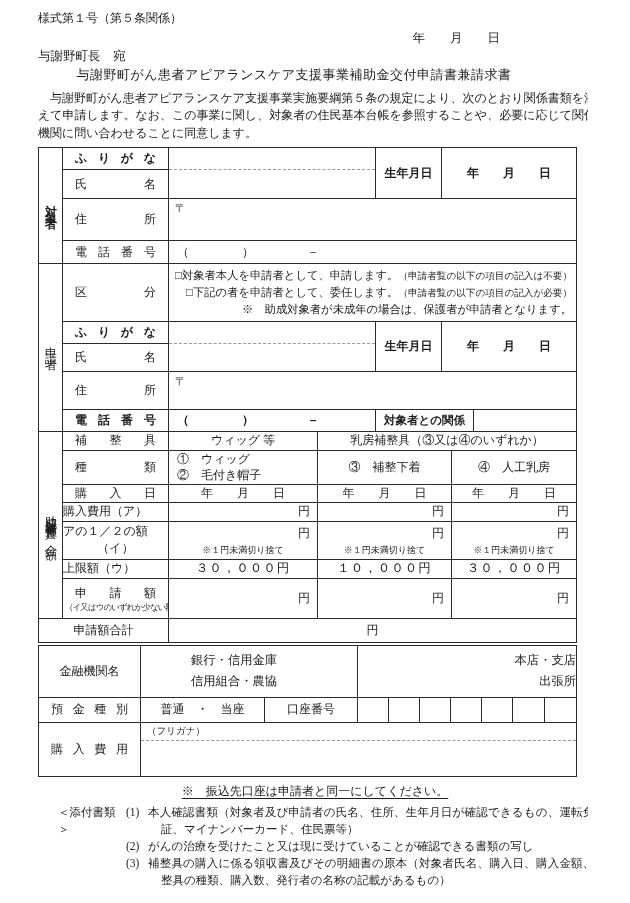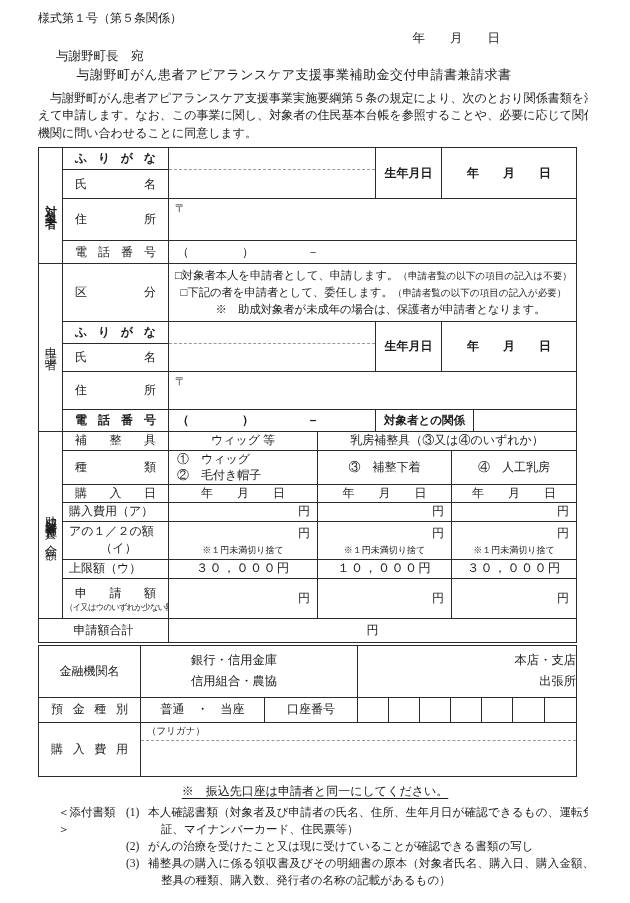--- a/index.html
+++ b/index.html
@@ -4,52 +4,52 @@
 <style>
   * { box-sizing: border-box; margin: 0; padding: 0; }
   html,body { background:#ffffff; }
   .page {
     width: 588px; height: 903px; background:#fff; position: relative; overflow: hidden;
     font-family: "Liberation Serif", "DejaVu Serif", serif;
     color:#1c1c1c;
   }
   .form-code { padding: 10px 0 0 38px; font-size: 12px; }
   .date-line { text-align: right; padding-right: 88px; font-size: 12.5px; margin-top: 3px; }
-  .addressee { padding-left: 56px; font-size: 12.5px; margin-top: 1px; }
+  .addressee { padding-left: 38px; font-size: 12.5px; margin-top: 1px; }
   .doc-title { text-align: center; font-size: 13px; margin-top: 1px; letter-spacing: 0.5px; }
   .intro { width: 558px; margin: 6px 0 5px 38px; font-size: 12px; line-height: 1.45; text-align: justify; }
 
   table { border-collapse: collapse; table-layout: fixed; margin-left: 38px; }
   td { border: 1px solid #2b2b2b; padding: 0; font-size: 12px; overflow: hidden; vertical-align: middle; }
   table.tblA, table.tblB { width: 538px; border: 1.5px solid #262626; }
   table.tblB { margin-top: -1.5px; }
   table.bank { width: 538px; border: 1.5px solid #262626; margin-top: 2px; }
 
   .vcell { text-align: center; }
   .vtext { writing-mode: vertical-rl; text-orientation: upright; display: inline-block; letter-spacing: 6px; font-size: 12px; }
   .vtext.long { letter-spacing: 2px; }
 
   .jlabel { text-align: justify; text-align-last: justify; padding: 0 12px; }
   .clabel { text-align: center; }
-  .llabel { text-align: left; padding-left: 6px; }
+  .llabel { text-align: left; }
 
   tr.h22 td { height: 22px; font-weight: bold; } tr.h29 td { height: 29px; } tr.h42 td { height: 42px; }
   tr.h23 td { height: 23px; } tr.h56 td { height: 56px; } tr.h28 td { height: 28px; }
   tr.h38 td { height: 38px; } tr.h19 td { height: 19px; } tr.h34 td { height: 34px; }
   tr.h17 td { height: 17px; } tr.h40 td { height: 40px; } tr.h24 td { height: 24px; }
   tr.h52 td { height: 52px; } tr.h25 td { height: 25px; } tr.h54 td { height: 54px; }
 
   .dash-bottom { border-bottom: 1px dashed #999; }
   .dash-top { border-top: 1px dashed #999; }
 
   .field { }
   .postal { vertical-align: top; text-align: left; padding: 2px 6px; font-size: 11px; }
   .phone-val { text-align: left; padding-left: 8px; letter-spacing: 1px; }
 
-  .category-cell { text-align: center; padding: 3px 4px 3px 6px; line-height: 17px; font-size: 11.3px; white-space: nowrap; }
+  .category-cell { text-align: right; padding: 3px 4px 3px 6px; line-height: 17px; font-size: 11.3px; white-space: nowrap; }
   .opt-note { font-size: 9.6px; }
   .u { text-underline-offset: 2px; }
   .minor-note { padding-left: 14px; }
 
   .center12 { text-align: center; }
   .yen-right { text-align: right; padding-right: 7px; }
   .half-cell div.yen { text-align: right; padding-right: 7px; height: 20px; line-height: 20px; }
   .half-cell div.note { text-align: center; font-size: 9px; color:#222; height: 15px; line-height: 14px; }
   .limit-val { text-align: center; letter-spacing: 1px; font-size: 12.5px; }
   .req-label-main { text-align: justify; text-align-last: justify; padding: 0 12px; height: 19px; line-height: 21px; }

